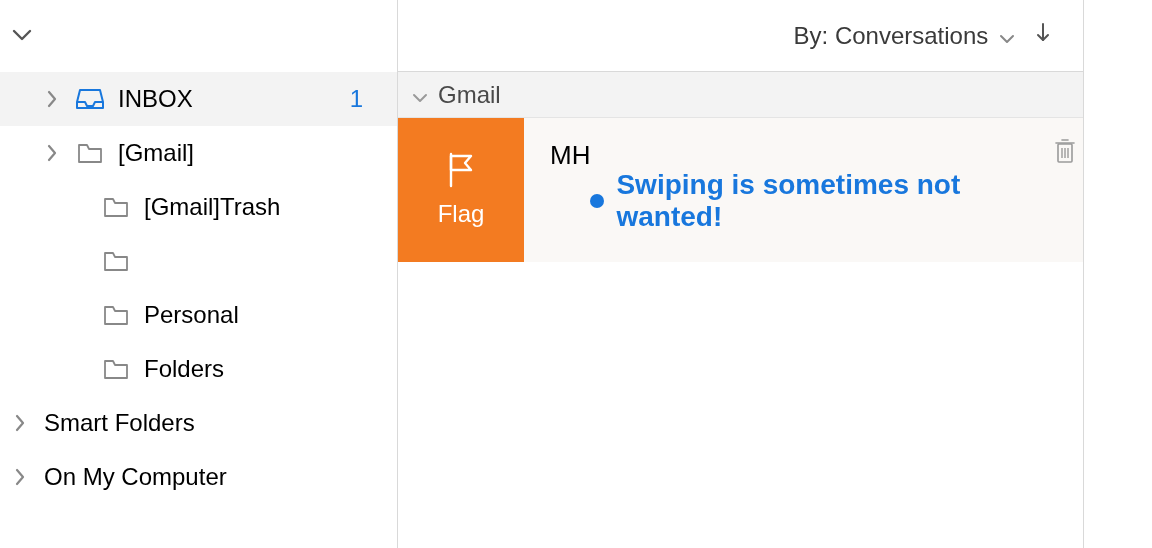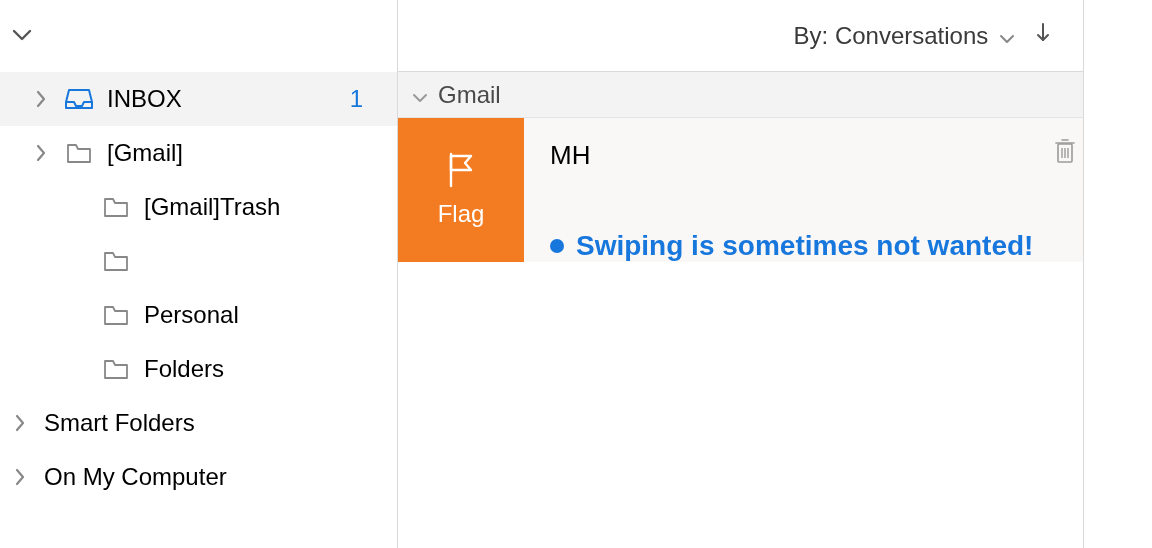--- a/index.html
+++ b/index.html
@@ -11,36 +11,36 @@
   .sidebar-top { height: 72px; display: flex; align-items: center; padding-left: 12px; }
   .sidebar-top .chev-down svg { display: block; }
 
   .folder-row { height: 54px; display: flex; align-items: center; font-size: 24px; gap: 14px; }
   .folder-row.selected { background: #f3f3f3; }
   .folder-arrow { width: 20px; display: flex; justify-content: center; color: #7f7f7f; }
   .folder-icon { width: 28px; display: flex; justify-content: center; align-items: center; }
   .folder-label { flex: 1; }
   .folder-count { color: #1877dd; font-size: 24px; padding-right: 34px; }
   .indent-0 { padding-left: 10px; }
-  .indent-1 { padding-left: 31px; }
+  .indent-1 { padding-left: 42px; }
   .indent-2 { padding-left: 68px; }
 
   
   .msglist { flex: 1; border-right: 1px solid #d9d9d9; display: flex; flex-direction: column; }
   .msglist-header { height: 72px; border-bottom: 1px solid #d9d9d9; display: flex; align-items: center; justify-content: flex-end; padding-right: 32px; font-size: 24px; color: #3a3a3a; }
   .sort-chev { color: #7a7a7a; margin-left: 4px; }
   .arrow-down-right { color: #555; margin-left: 20px; }
 
   .group-header { height: 46px; background: #f3f3f3; border-bottom: 1px solid #e4e4e4; display: flex; align-items: center; padding-left: 14px; gap: 10px; font-size: 24px; color: #4a4a4a; }
   .group-chev { color: #9a9a9a; }
 
   .msg-row { height: 144px; background: #faf8f6; display: flex; }
   .flag-action { width: 126px; background: #f37b21; color: #fff; display: flex; flex-direction: column; align-items: center; justify-content: center; gap: 12px; font-size: 24px; }
   .flag-action svg { display: block; }
-  .msg-body { flex: 1; display: flex; flex-direction: column; justify-content: space-between; padding: 22px 12px 0 26px; position: relative; }
+  .msg-body { flex: 1; display: flex; flex-direction: row; justify-content: center; padding: 22px 12px 0 26px; position: relative; }
   .msg-sender { font-size: 26px; color: #000; margin-bottom: 12px; }
   .msg-subject-line { display: flex; align-items: center; gap: 12px; }
   .unread-dot { width: 14px; height: 14px; border-radius: 50%; background: #1877dd; flex-shrink: 0; }
   .msg-subject { font-size: 28px; font-weight: 700; color: #1877dd; }
   .trash-icon { position: absolute; top: 20px; right: 8px; color: #9a9a9a; }
 
   
   .preview { width: 68px; }
 
   

